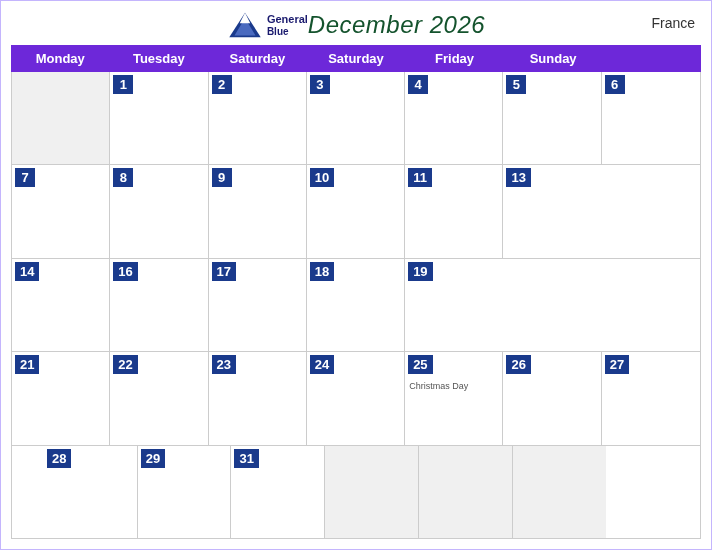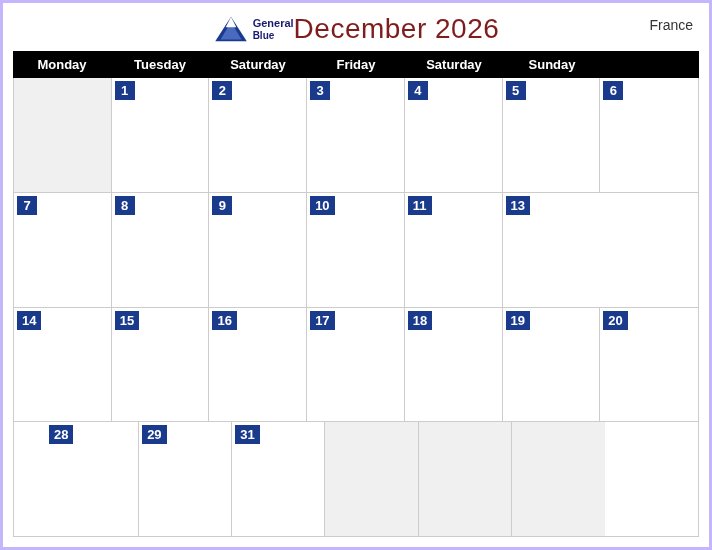--- a/index.html
+++ b/index.html
@@ -8,21 +8,21 @@
       height: 550px;
       font-family: Arial, sans-serif;
       background: #fff;
       overflow: hidden;
     }
     .page {
       width: 712px;
       height: 550px;
       display: flex;
       flex-direction: column;
-      border: 3px solid #c4b5fd;
+      border: 1px solid #c4b5fd;
     }
     
     .header {
       display: flex;
       align-items: center;
       justify-content: center;
       padding: 10px 16px 6px;
       position: relative;
     }
     .logo-text-general {
@@ -45,43 +45,44 @@
     .logo-wrapper {
       display: flex;
       align-items: center;
       gap: 4px;
     }
     .logo-text-block {
       display: flex;
       flex-direction: column;
     }
     .title {
-      font-size: 28px;
-      color: #7f1d1d;
+      font-size: 24px;
+      color: #14532d;
       font-weight: normal;
       letter-spacing: 0.5px;
+      font-style: italic;
     }
     .country {
       position: absolute;
       right: 16px;
       top: 14px;
       font-size: 14px;
       color: #333;
     }
     
     .calendar {
       flex: 1;
       display: flex;
       flex-direction: column;
       padding: 0 10px 10px;
     }
     .day-headers {
       display: grid;
       grid-template-columns: repeat(7, 1fr);
-      background: #000000;
+      background: #6d28d9;
     }
     .day-header {
       color: #fff;
       text-align: center;
       font-size: 13px;
       font-weight: bold;
       padding: 6px 2px;
     }
     .weeks {
       flex: 1;
@@ -157,22 +158,22 @@
     <h1 class="title">December 2026</h1>
     <span class="country">France</span>
   </div>
 
   <div class="calendar">
 
     <div class="day-headers">
         <div class="day-header">Monday</div>
         <div class="day-header">Tuesday</div>
         <div class="day-header">Saturday</div>
+        <div class="day-header">Saturday</div>
         <div class="day-header">Friday</div>
-        <div class="day-header">Saturday</div>
         <div class="day-header">Sunday</div>
       </div>
 
     <div class="weeks">
         <div class="week">
           <div class="day-cell empty"><span class="day-number"></span></div>
           <div class="day-cell"><span class="day-number">1</span></div>
           <div class="day-cell"><span class="day-number">2</span></div>
           <div class="day-cell"><span class="day-number">3</span></div>
           <div class="day-cell"><span class="day-number">4</span></div>
@@ -182,26 +183,33 @@
         <div class="week">
           <div class="day-cell"><span class="day-number">7</span></div>
           <div class="day-cell"><span class="day-number">8</span></div>
           <div class="day-cell"><span class="day-number">9</span></div>
           <div class="day-cell"><span class="day-number">10</span></div>
           <div class="day-cell"><span class="day-number">11</span></div>
           <div class="day-cell"><span class="day-number">13</span></div>
         </div>
         <div class="week">
           <div class="day-cell"><span class="day-number">14</span></div>
-          <div class="day-cell"><span class="day-number">15</span></div>
           <div class="day-cell"><span class="day-number">16</span></div>
           <div class="day-cell"><span class="day-number">17</span></div>
           <div class="day-cell"><span class="day-number">18</span></div>
           <div class="day-cell"><span class="day-number">19</span></div>
-          <div class="day-cell"><span class="day-number">20</span></div>
+        </div>
+        <div class="week">
+          <div class="day-cell"><span class="day-number">21</span></div>
+          <div class="day-cell"><span class="day-number">22</span></div>
+          <div class="day-cell"><span class="day-number">23</span></div>
+          <div class="day-cell"><span class="day-number">24</span></div>
+          <div class="day-cell"><span class="day-number">25</span><div class="holiday-label">Christmas Day</div></div>
+          <div class="day-cell"><span class="day-number">26</span></div>
+          <div class="day-cell"><span class="day-number">27</span></div>
         </div>
         <div class="week">
           <div class="day-cell"><span class="day-number">28</span></div>
           <div class="day-cell"><span class="day-number">29</span></div>
           <div class="day-cell"><span class="day-number">31</span></div>
           <div class="day-cell empty"><span class="day-number"></span></div>
           <div class="day-cell empty"><span class="day-number"></span></div>
           <div class="day-cell empty"><span class="day-number"></span></div>
         </div>
       </div>

